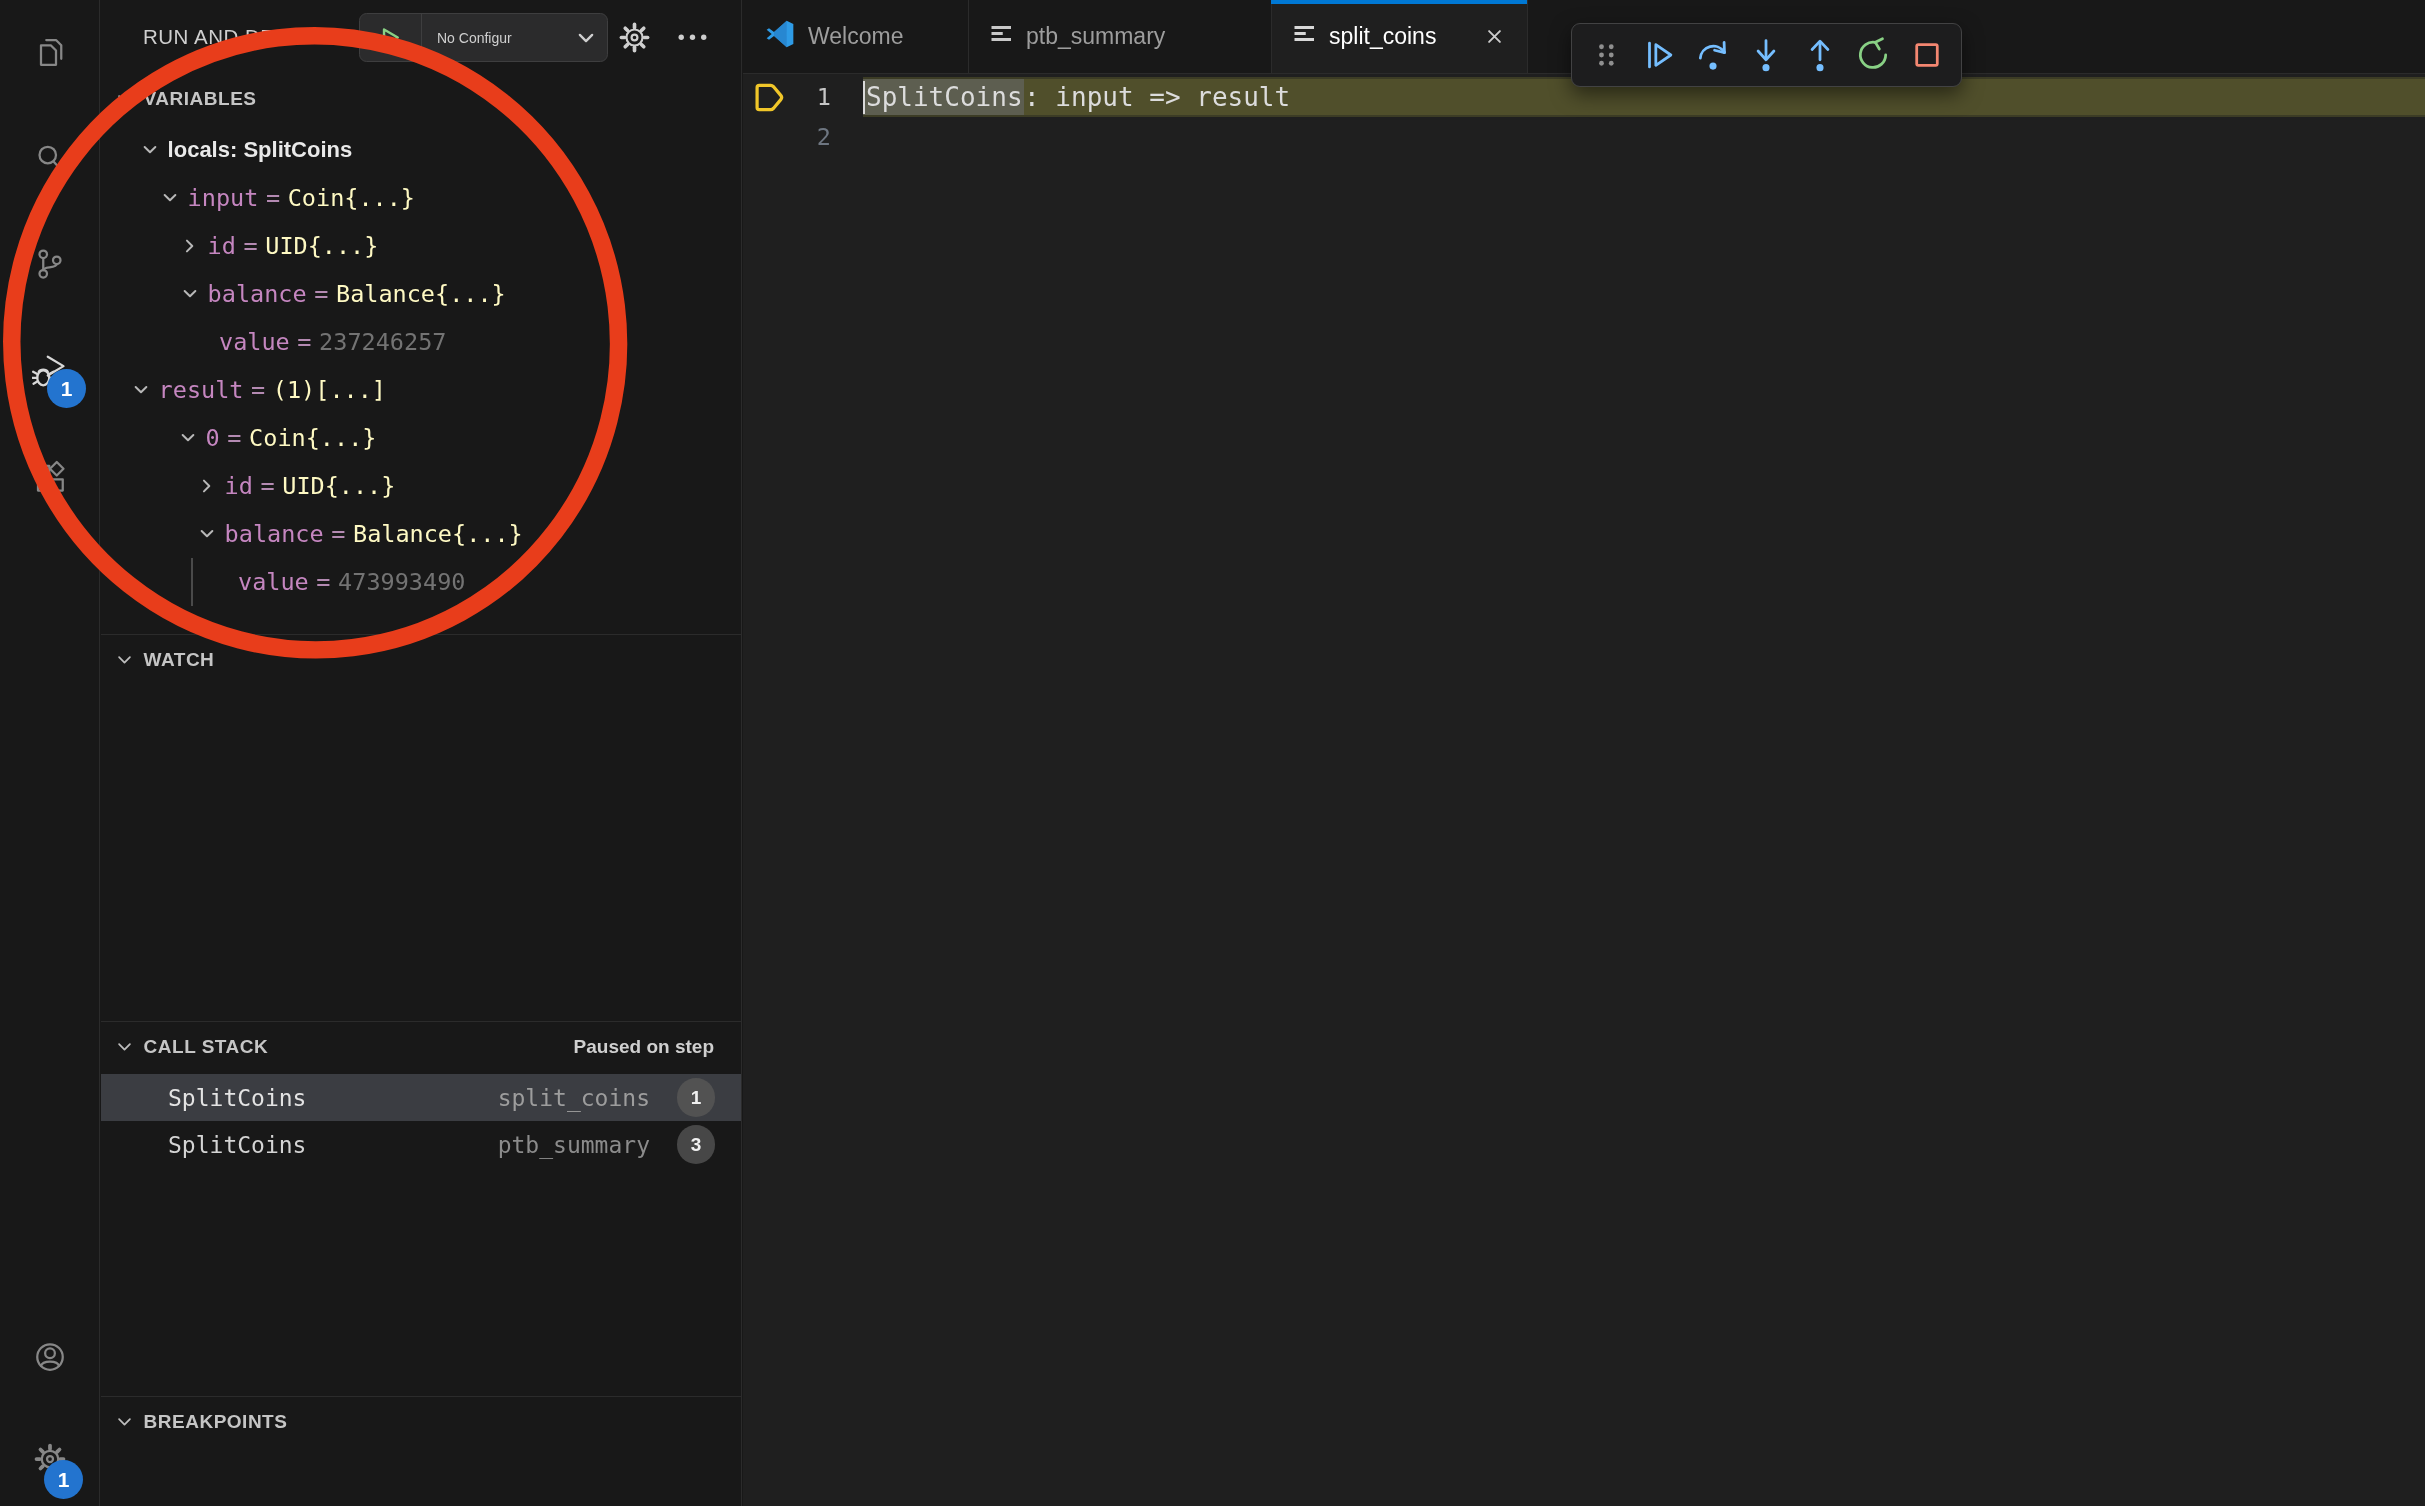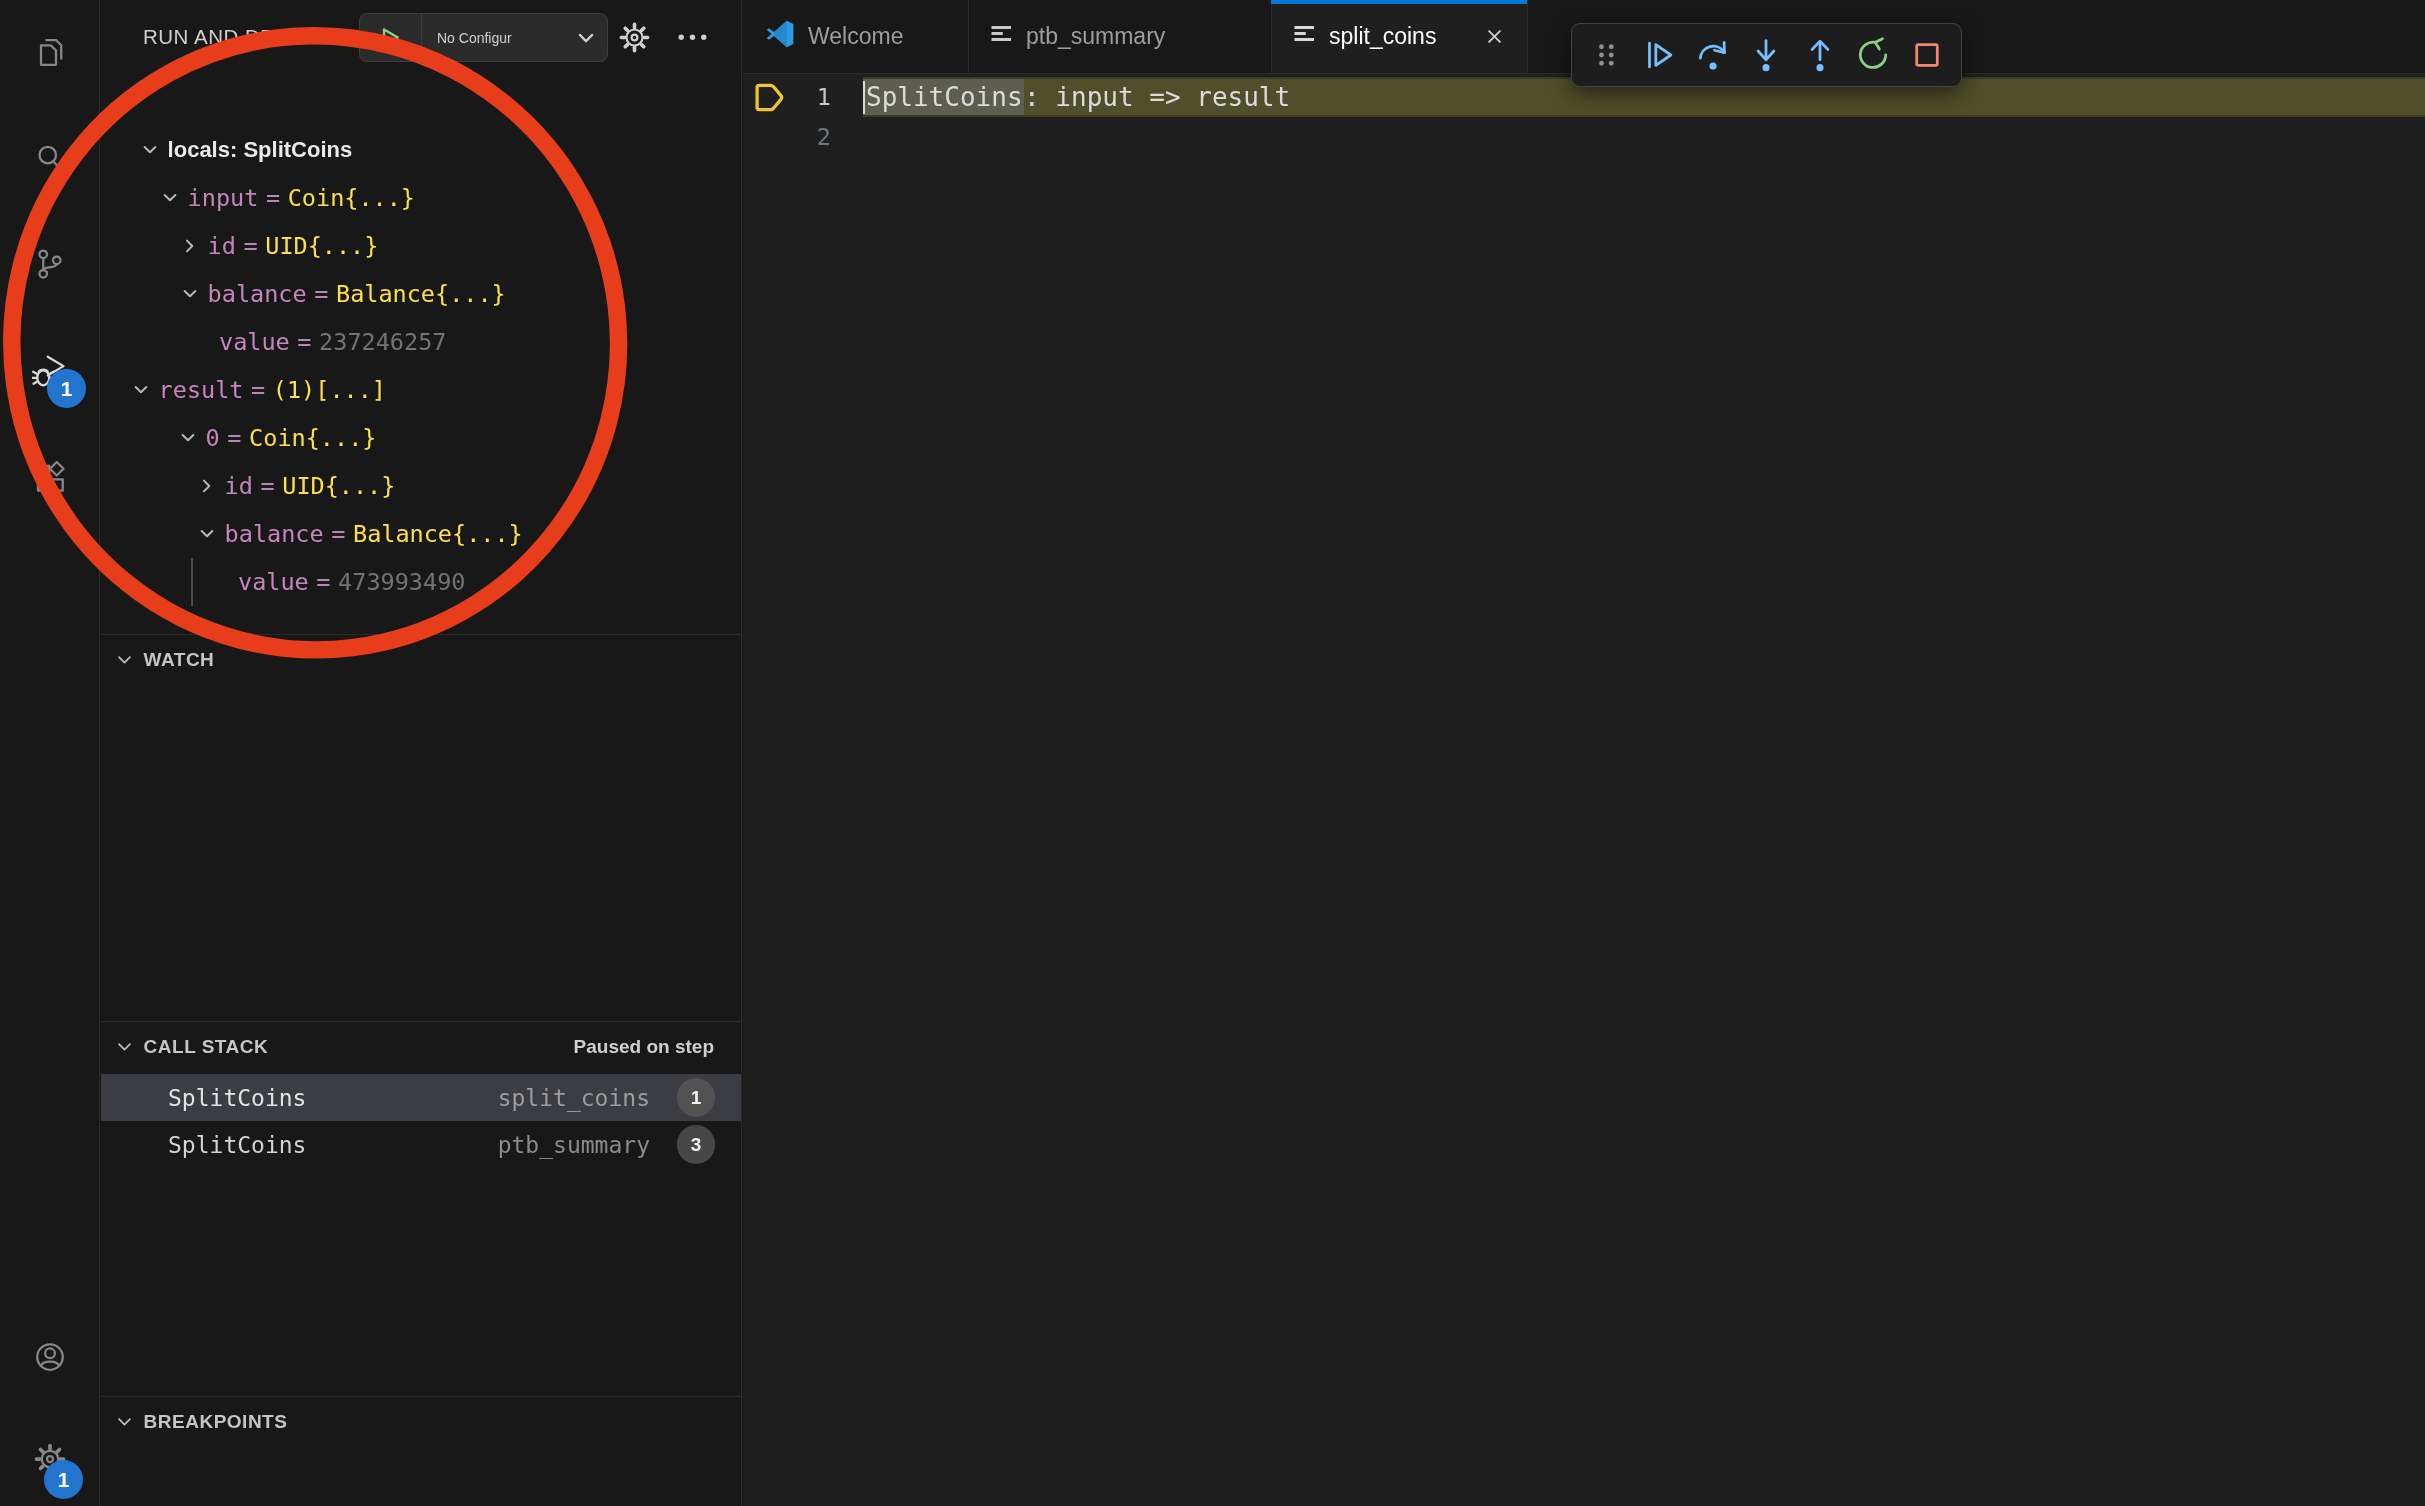--- a/index.html
+++ b/index.html
@@ -33,21 +33,21 @@
   .sec-breakpoints { top: 1396px; bottom: 0; border-top: 0.8px solid #2b2b2b; }
   .sec-h { position: absolute; top: 6px; left: 0; right: 0; height: 38px; display: flex; align-items: center; padding-left: 12px; font-size: 19px; font-weight: 700; letter-spacing: 0.5px; color: #c5c5c5; }
   .sec-h .chev { margin-right: 7.6px; display: flex; }
   .sec-status { margin-left: auto; padding-right: 27px; font-size: 19px; font-weight: 700; color: #cfcfcf; letter-spacing: 0; }
 
   .rows { position: absolute; top: 52px; left: 0; right: 0; }
   .trow { position: relative; height: 48px; display: flex; align-items: center; font-family: "DejaVu Sans Mono", monospace; font-size: 23.5px; white-space: nowrap; text-align: right; }
   .trow .chev { width: 26px; margin-right: 4.6px; flex: none; display: flex; }
   .tname { color: #c586c0; }
   .teq { color: #b48ab2; margin: 0 7.6px; }
-  .tval { color: #fde047; }
+  .tval { color: #fef9c3; }
   .tval.num { color: #737373; }
   .scope-label { font-family: "Liberation Sans", sans-serif; font-weight: 700; font-size: 22px; color: #e9e9e9; }
   .guide { position: absolute; left: 90px; top: 0; bottom: 0; width: 1.5px; background: #4a4a4a; }
 
   .frames { position: absolute; top: 52px; left: 0; right: 0; }
   .frame { height: 47px; display: flex; align-items: center; padding: 0 26px 0 67px; font-family: "DejaVu Sans Mono", monospace; font-size: 23px; color: #e3e3e3; }
   .frame.selected { background: #3b3d42; }
   .frame-src { margin-left: auto; margin-right: 27px; color: #9d9d9d; }
   .frame.dim { color: #d4d4d4; }
   .frame.dim .frame-src { color: #8b8b8b; }
@@ -179,20 +179,28 @@
             </g>
           </svg></span>
       <span class="header-dots"><svg width="33" height="10.6" viewBox="0 0 44 14">
             <circle cx="7" cy="7" r="3.6" fill="#cdcdcd"></circle>
             <circle cx="22" cy="7" r="3.6" fill="#cdcdcd"></circle>
             <circle cx="37" cy="7" r="3.6" fill="#cdcdcd"></circle>
           </svg></span>
     </div>
 
     <div class="sec sec-variables">
+      <div class="sec-h">
+        <span class="chev">
+            <svg width="23" height="23" viewBox="0 0 34 34">
+              <path d="M9 12 L17 20 L25 12" fill="none" stroke="#bdbdbd" stroke-width="2.6" stroke-linecap="round" stroke-linejoin="round"></path>
+            </svg>
+          </span>
+        <span>VARIABLES</span>
+      </div>
       <div class="rows">
         <div class="trow" style="padding-left:36px">
           <span class="chev">
               <svg width="26" height="26" viewBox="0 0 34 34">
                 <path d="M10 13 L17 20 L24 13" fill="none" stroke="#b8b8b8" stroke-width="2.6" stroke-linecap="round" stroke-linejoin="round"></path>
               </svg>
             </span>
           <span class="scope-label">locals: SplitCoins</span>
         </div>
         <div class="trow" style="padding-left:56px">

